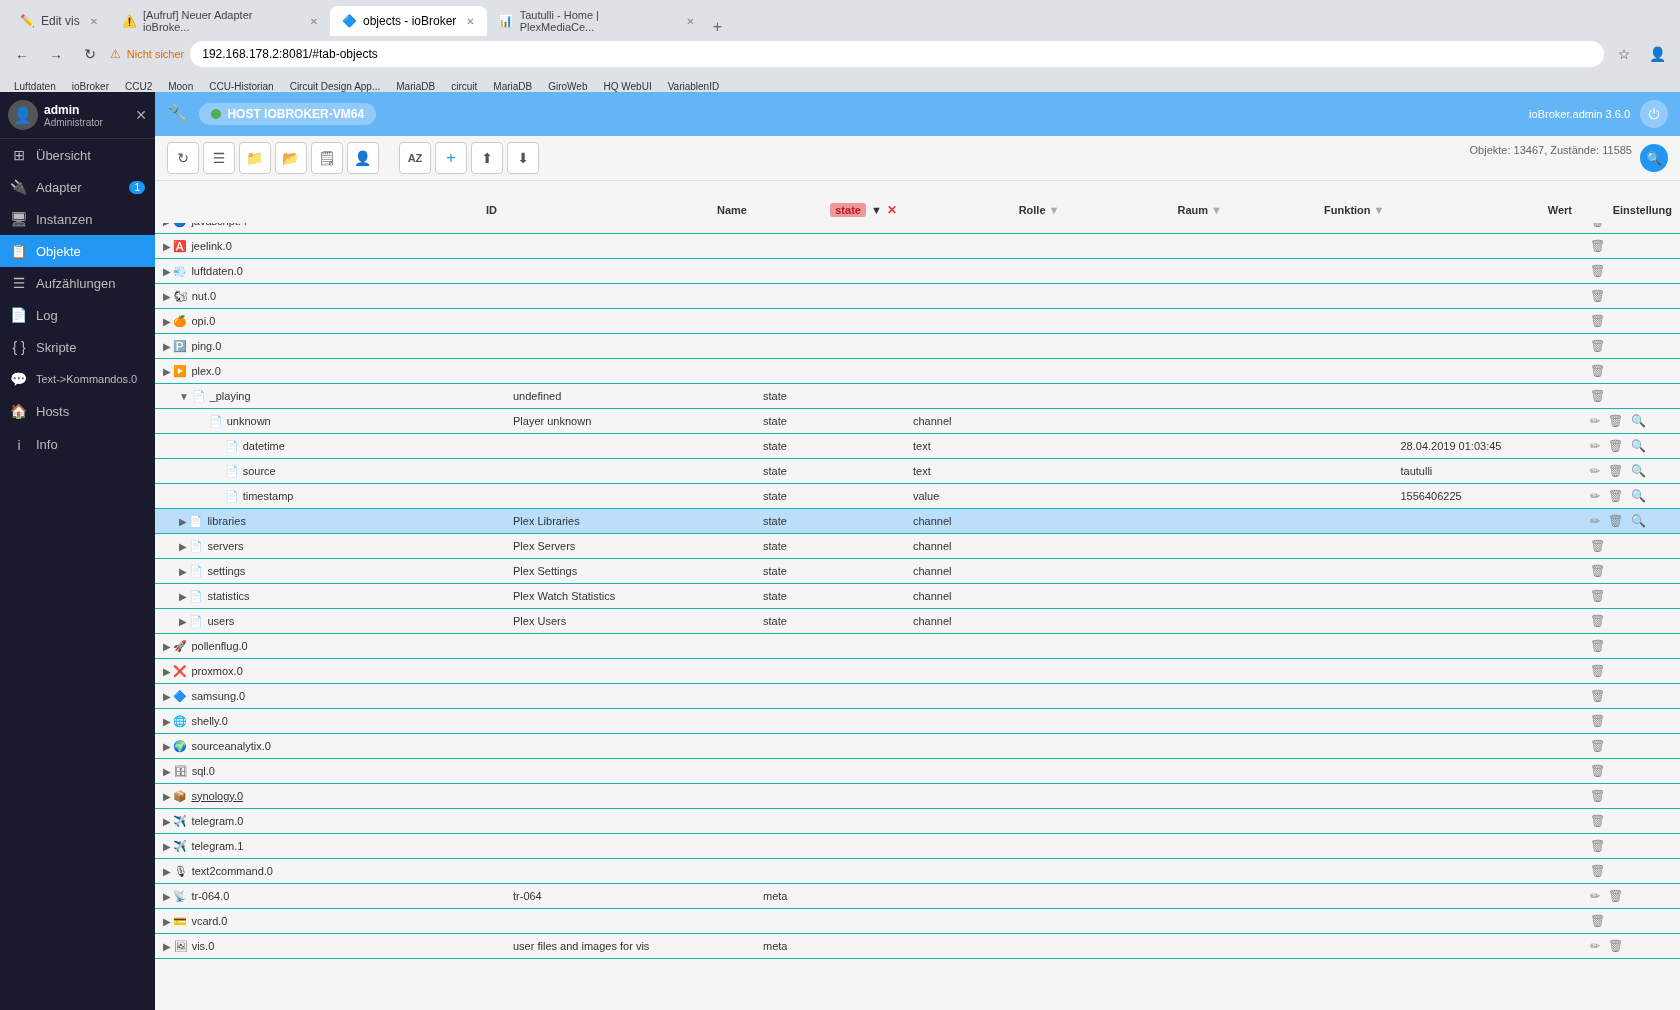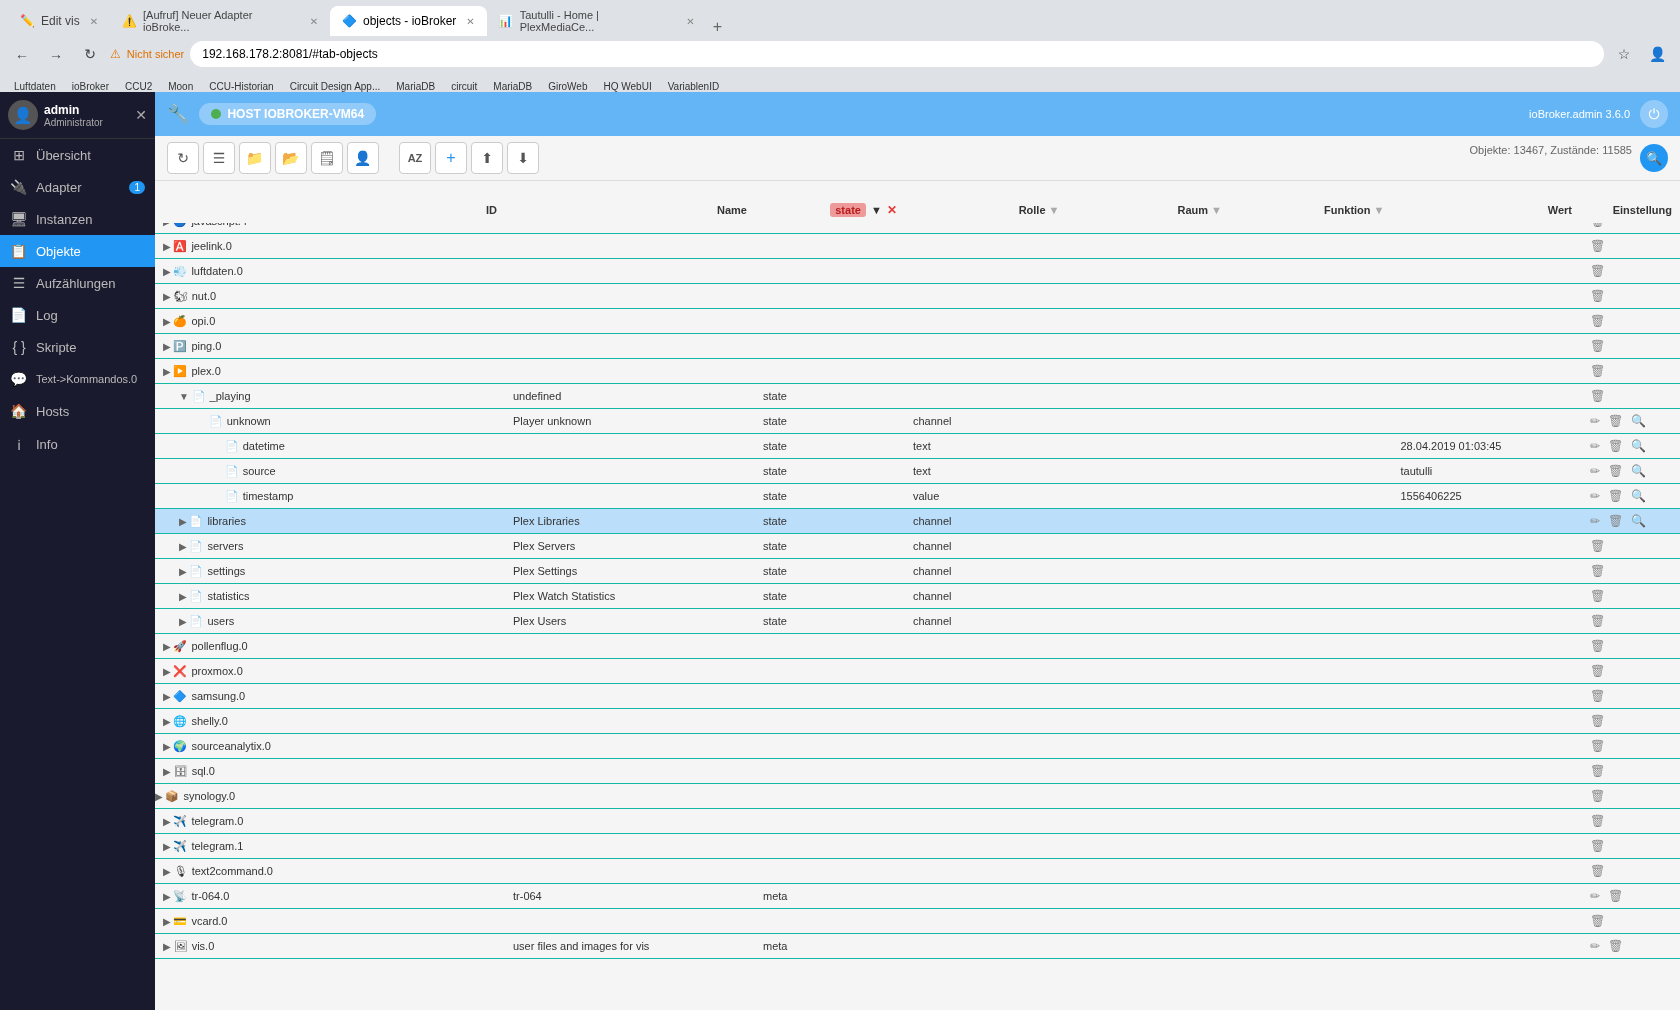--- a/index.html
+++ b/index.html
@@ -594,21 +594,21 @@
               <td class="col-raum"></td>
               <td class="col-funktion"></td>
               <td class="col-wert"></td>
               <td class="col-einstellung">
                 <div class="row-actions">
                   <button class="action-btn">🗑</button>
                 </div>
               </td>
             </tr>
             <tr>
-              <td class="col-id" style="padding-left: 0;"><span class="expand-arrow">▶</span><span class="folder-icon">📦</span><span>synology.0</span></td>
+              <td class="col-id" style="padding-left: 8px; text-decoration: underline;"><span class="expand-arrow">▶</span><span class="folder-icon">📦</span><span>synology.0</span></td>
               <td class="col-name"></td>
               <td class="col-state"></td>
               <td class="col-rolle"></td>
               <td class="col-raum"></td>
               <td class="col-funktion"></td>
               <td class="col-wert"></td>
               <td class="col-einstellung">
                 <div class="row-actions">
                   <button class="action-btn">🗑</button>
                 </div>

